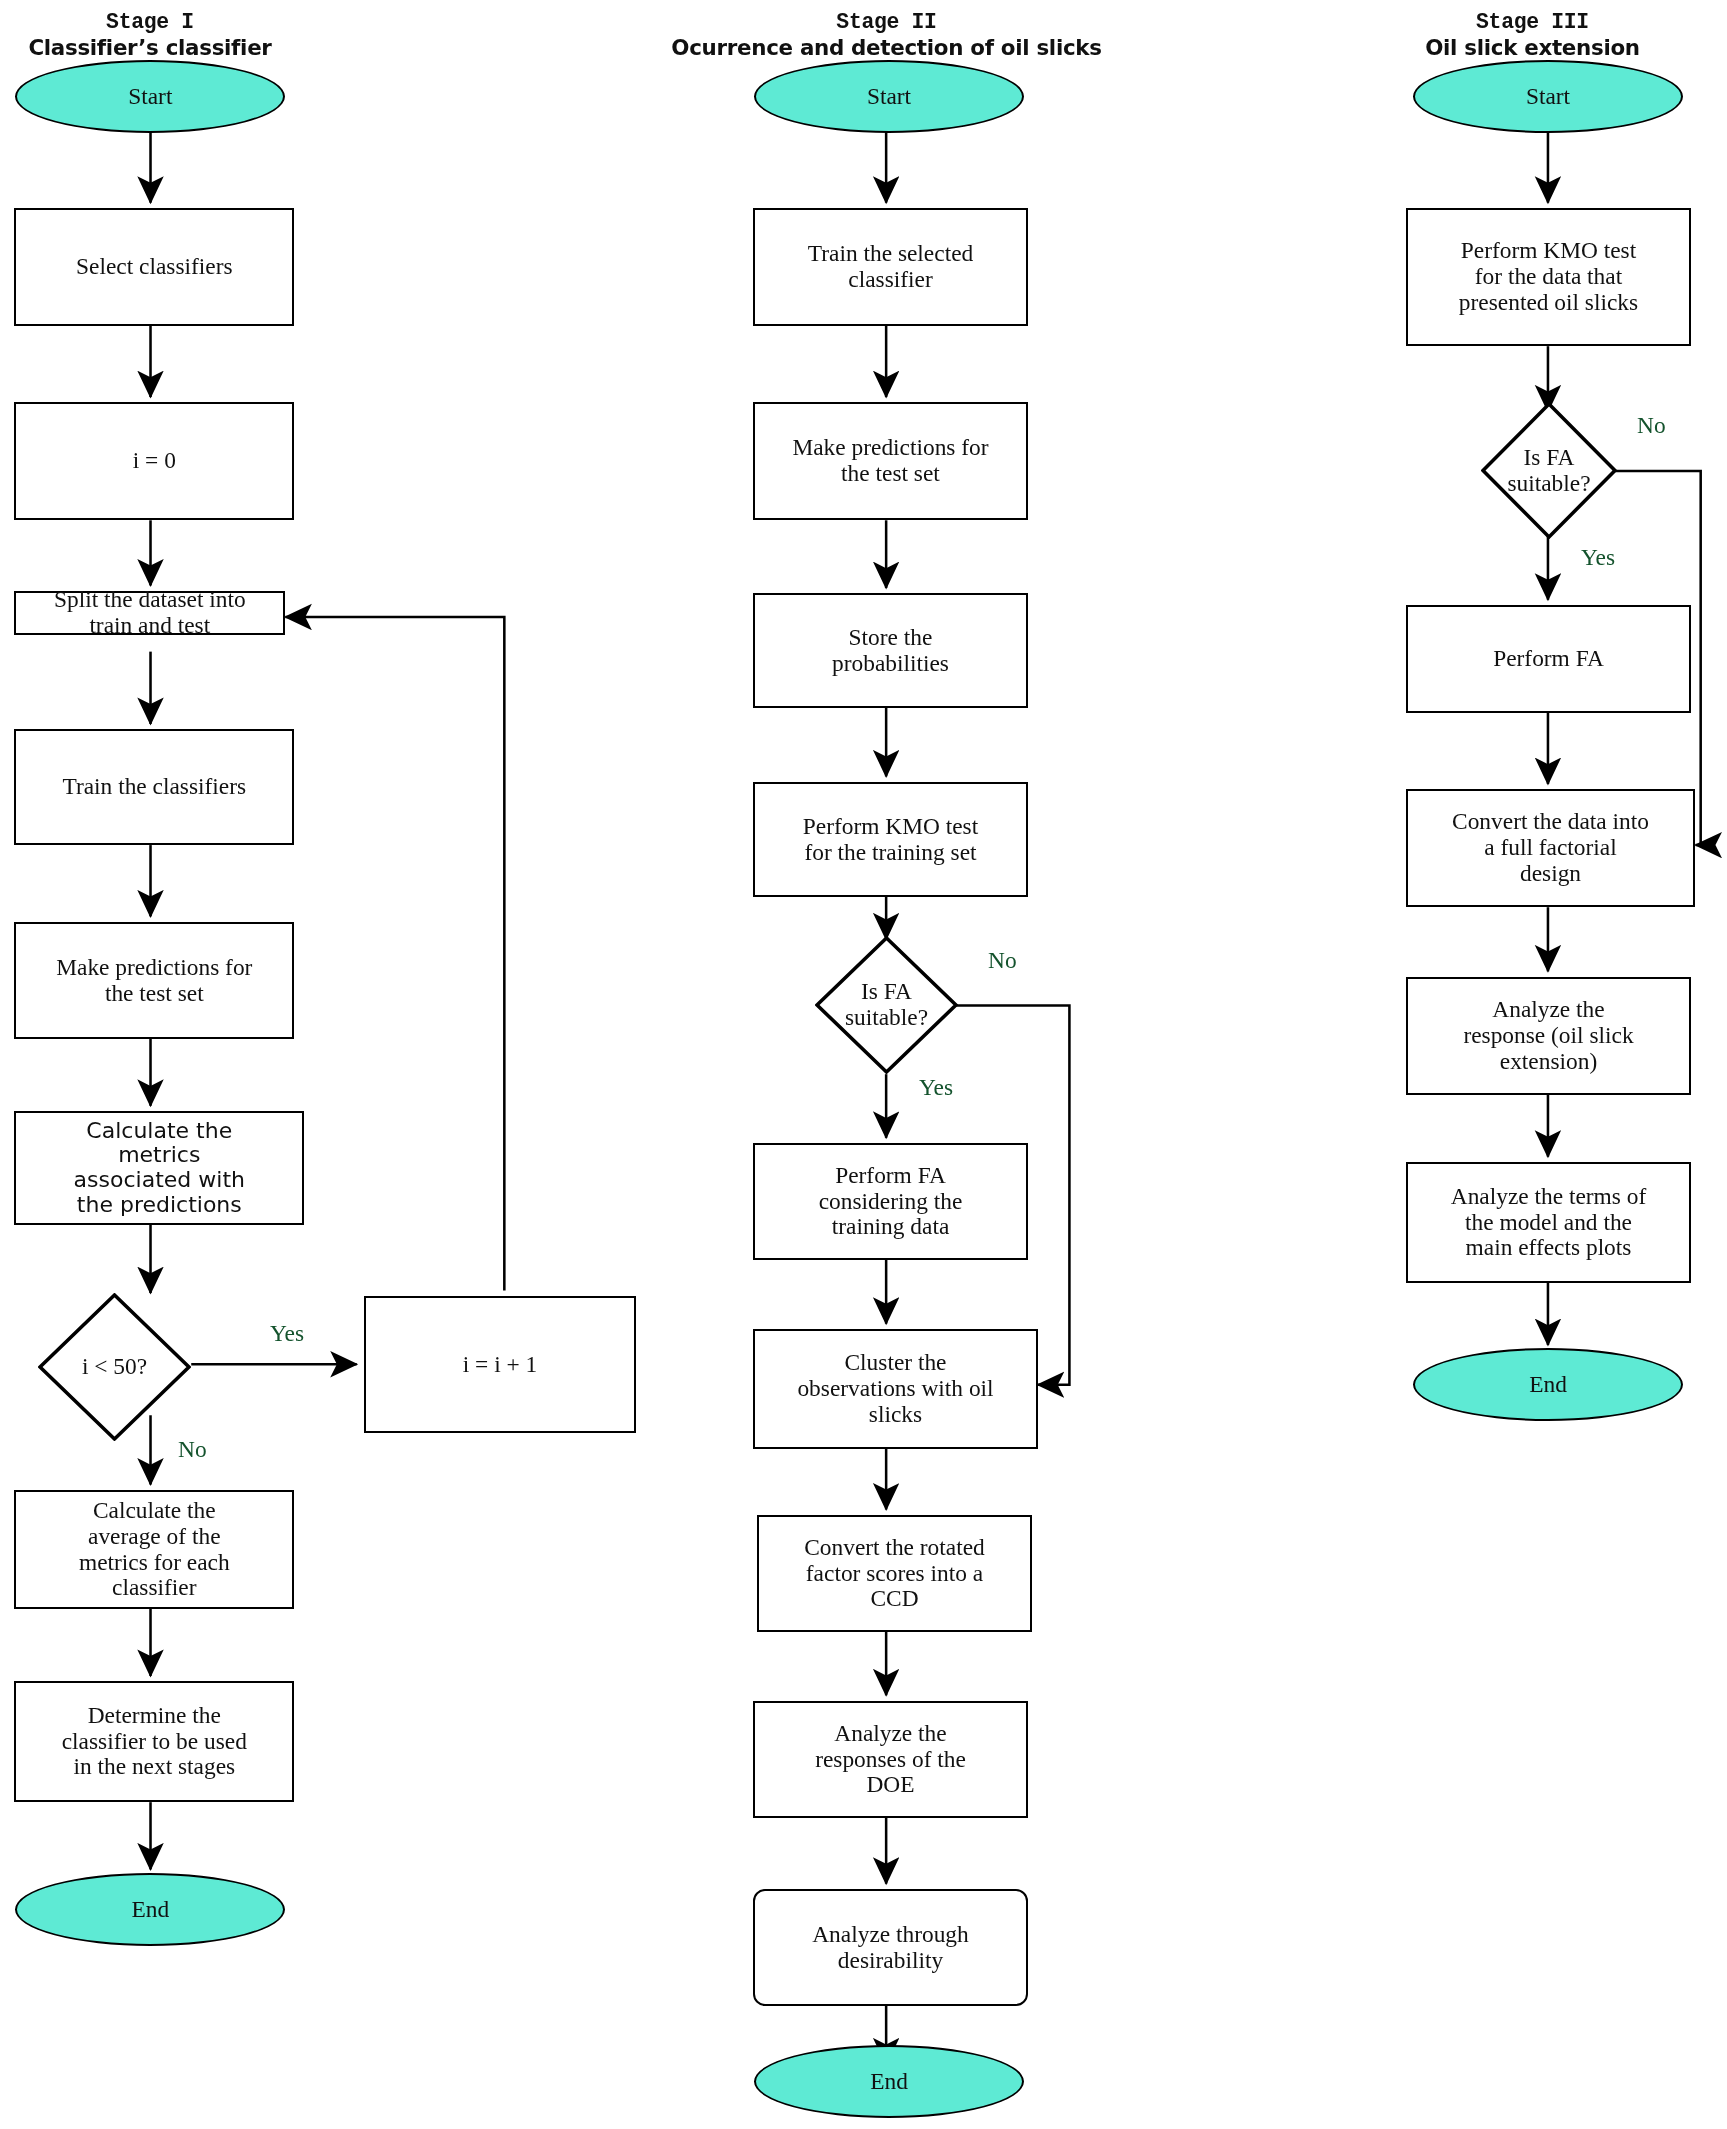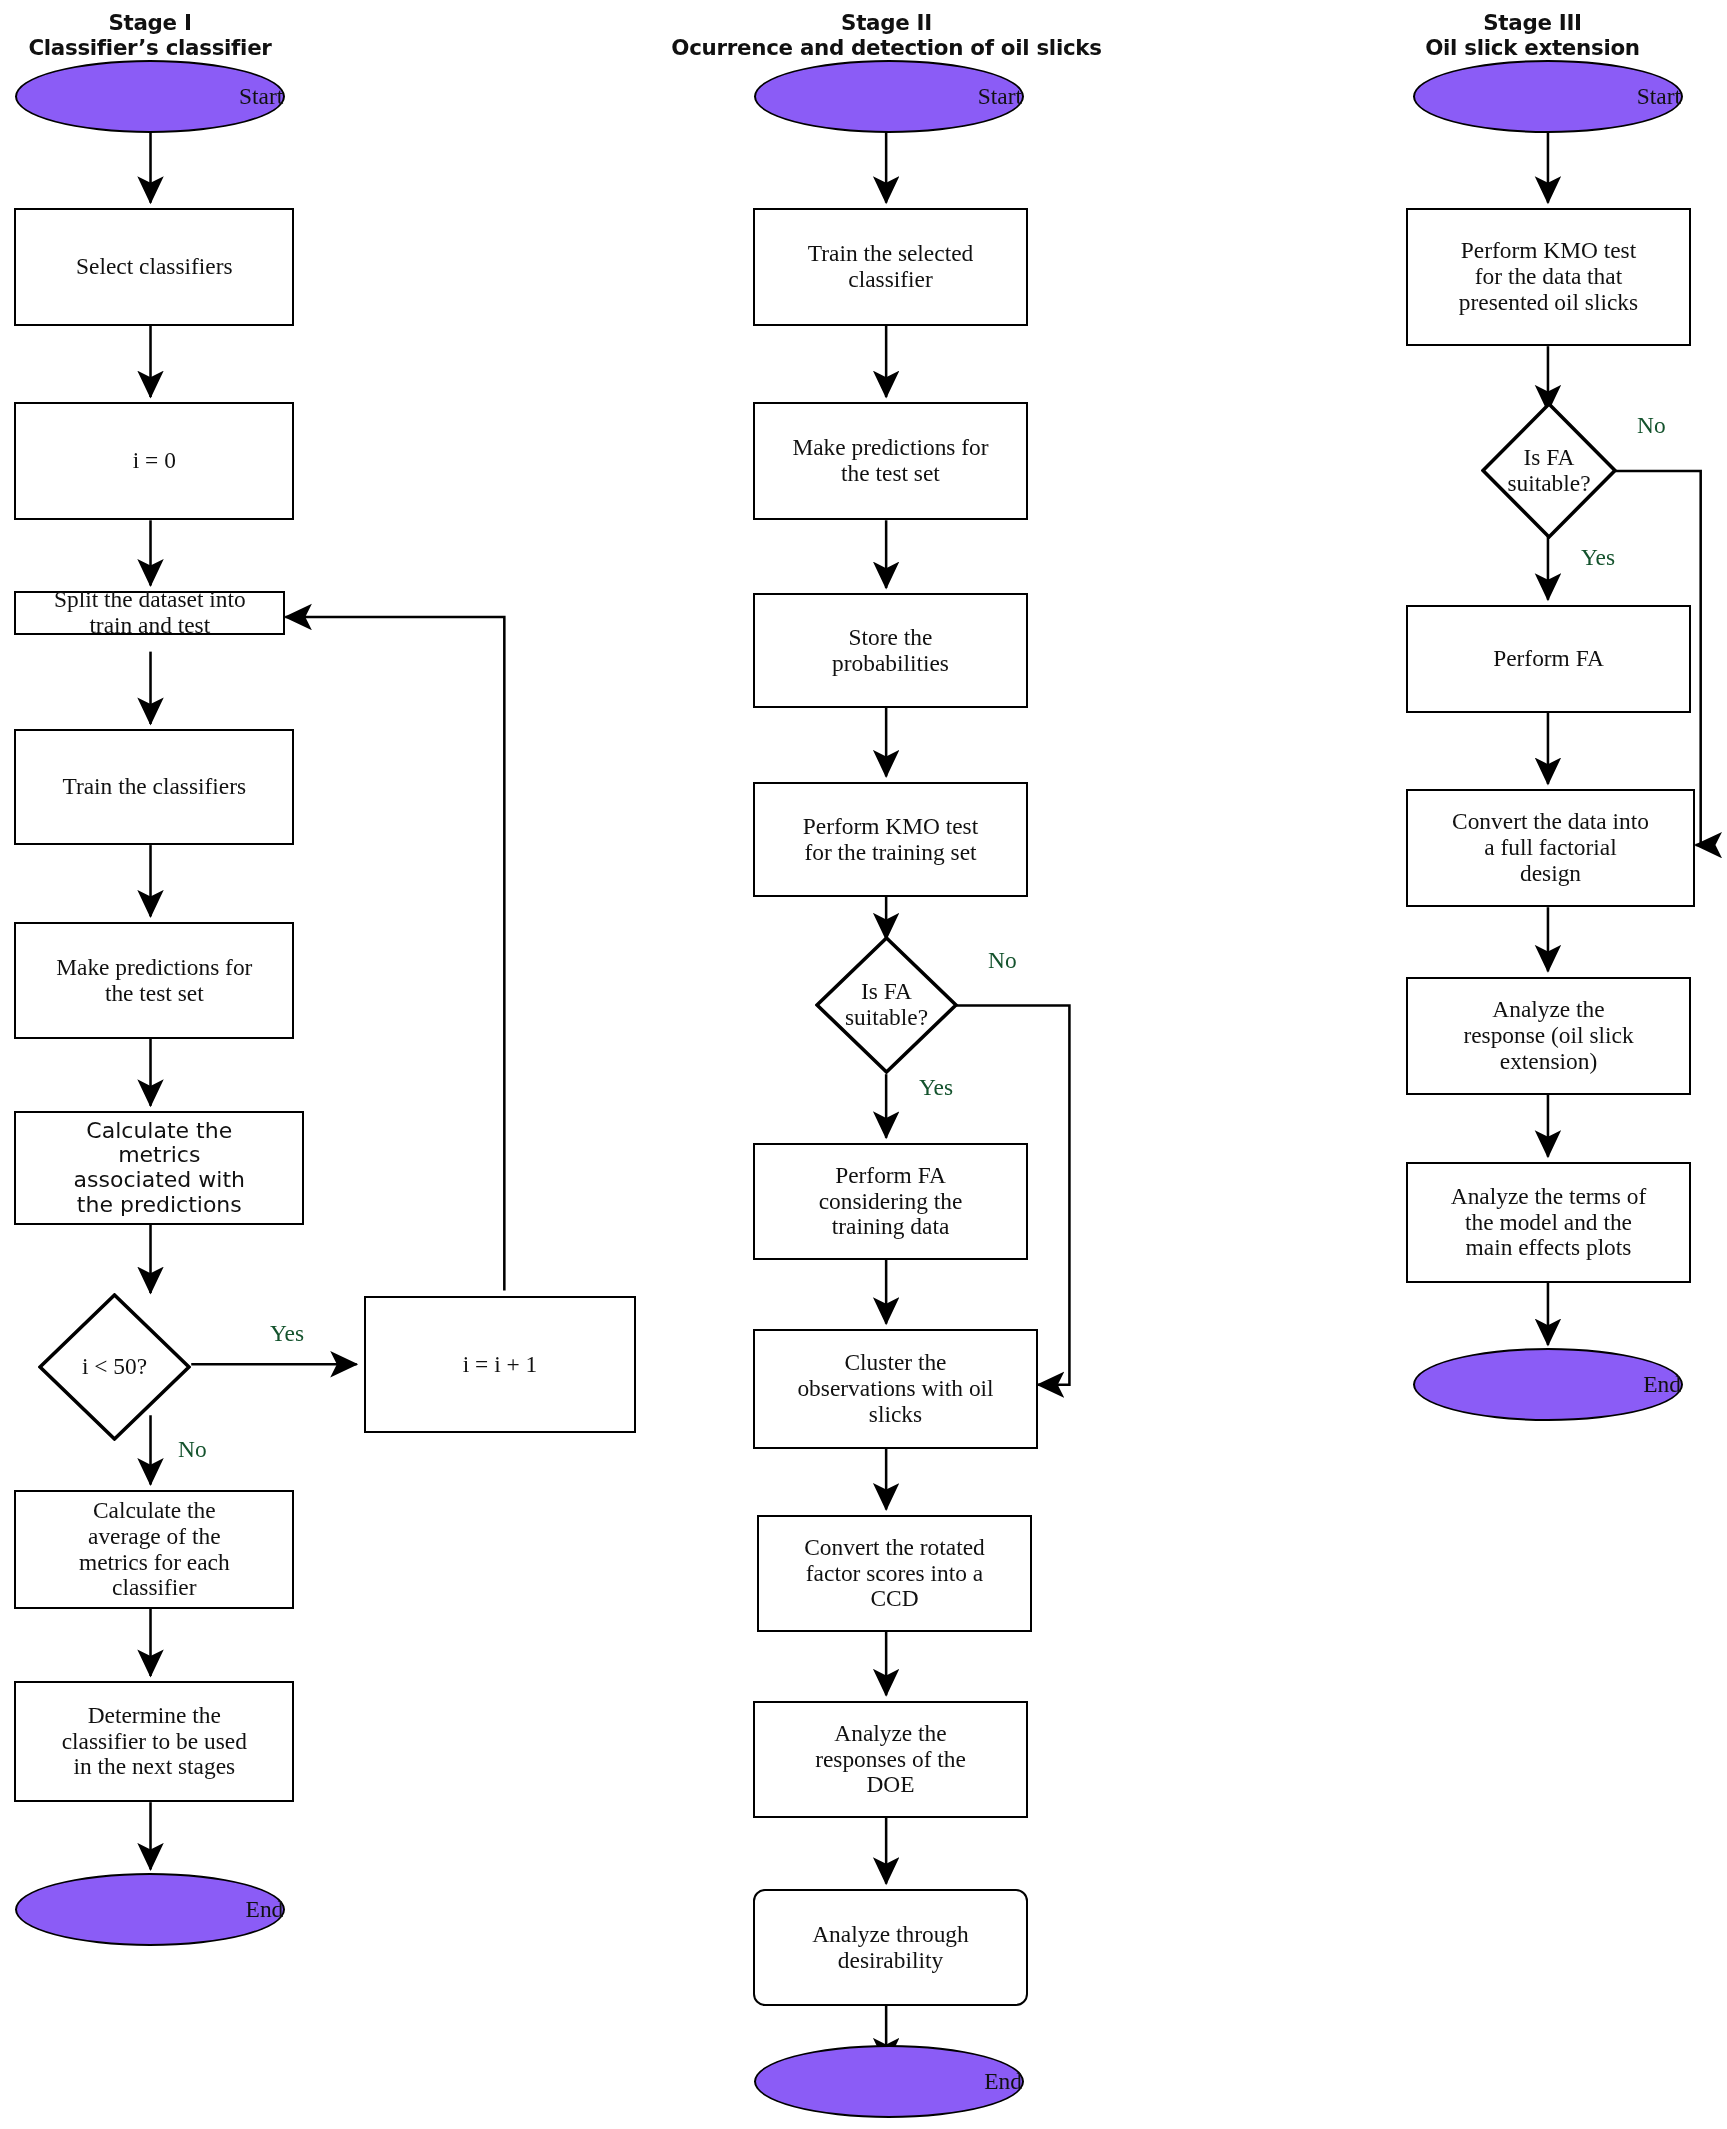--- a/index.html
+++ b/index.html
@@ -6,37 +6,37 @@
   body{
     font-family:"Liberation Serif", serif;
     width:1728px;height:2129px;position:relative;overflow:hidden;
   }
   .stage-title{
     position:absolute;text-align:center;
     font-family:"DejaVu Sans", sans-serif;
     font-weight:bold;color:#111;line-height:1.18;
     font-size:21.4px;letter-spacing:-0.3px;
   }
-  .stage-title .l1{display:block;}
+  .stage-title .l1{display:block;font-family:Liberation Mono, monospace;}
   .stage-title .l2{display:block;}
 
   svg.wires{position:absolute;left:0;top:0;width:1728px;height:2129px;pointer-events:none;}
 
   .node{position:absolute;box-sizing:border-box;display:flex;align-items:center;justify-content:center;background:#fff;}
   .proc{border:2.5px solid #000;}
   .proc .txt{
     text-align:center;line-height:1.1;color:#111;
     font-family:"Liberation Serif", serif;font-size:23.4px;padding:0 2px;white-space:pre-line;
   }
   .proc.sans .txt{font-family:"DejaVu Sans", sans-serif;font-size:22px;line-height:1.12;}
 
   .term{display:flex;align-items:center;justify-content:center;}
   .term .ell{
     width:100%;height:100%;border:2.5px solid #000;border-radius:50%;
-    display:flex;align-items:center;justify-content:flex-end;background:#8b5cf6;
+    display:flex;align-items:center;justify-content:center;background:#5eead4;
   }
   .term .txt{font-family:"Liberation Serif", serif;font-size:23.4px;color:#111;}
 
   .dia{position:absolute;}
   .dia .shape{position:absolute;left:0;top:0;width:100%;height:100%;}
   .dia .txt{
     position:absolute;left:0;top:0;width:100%;height:100%;
     display:flex;align-items:center;justify-content:center;text-align:center;
     font-family:"Liberation Serif", serif;font-size:23.4px;line-height:1.1;color:#111;white-space:pre-line;
   }

